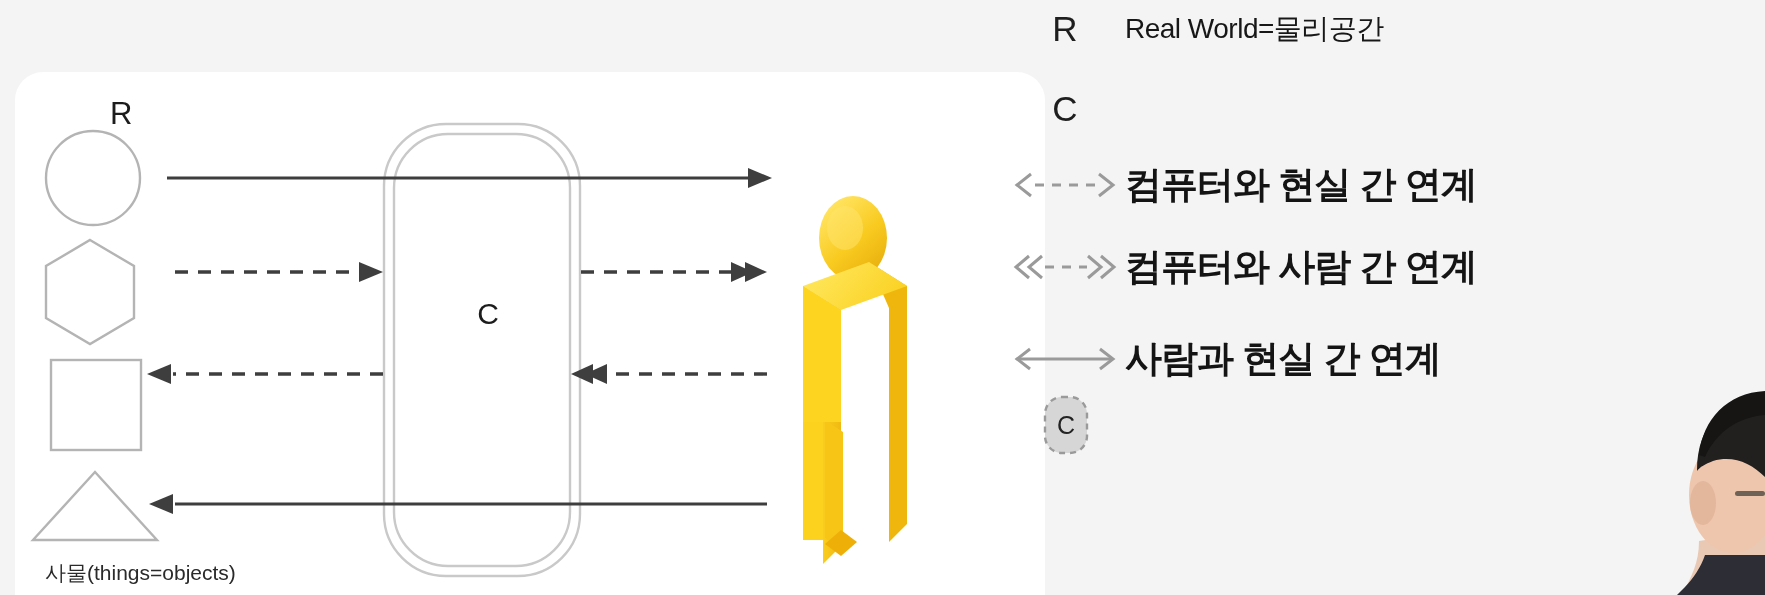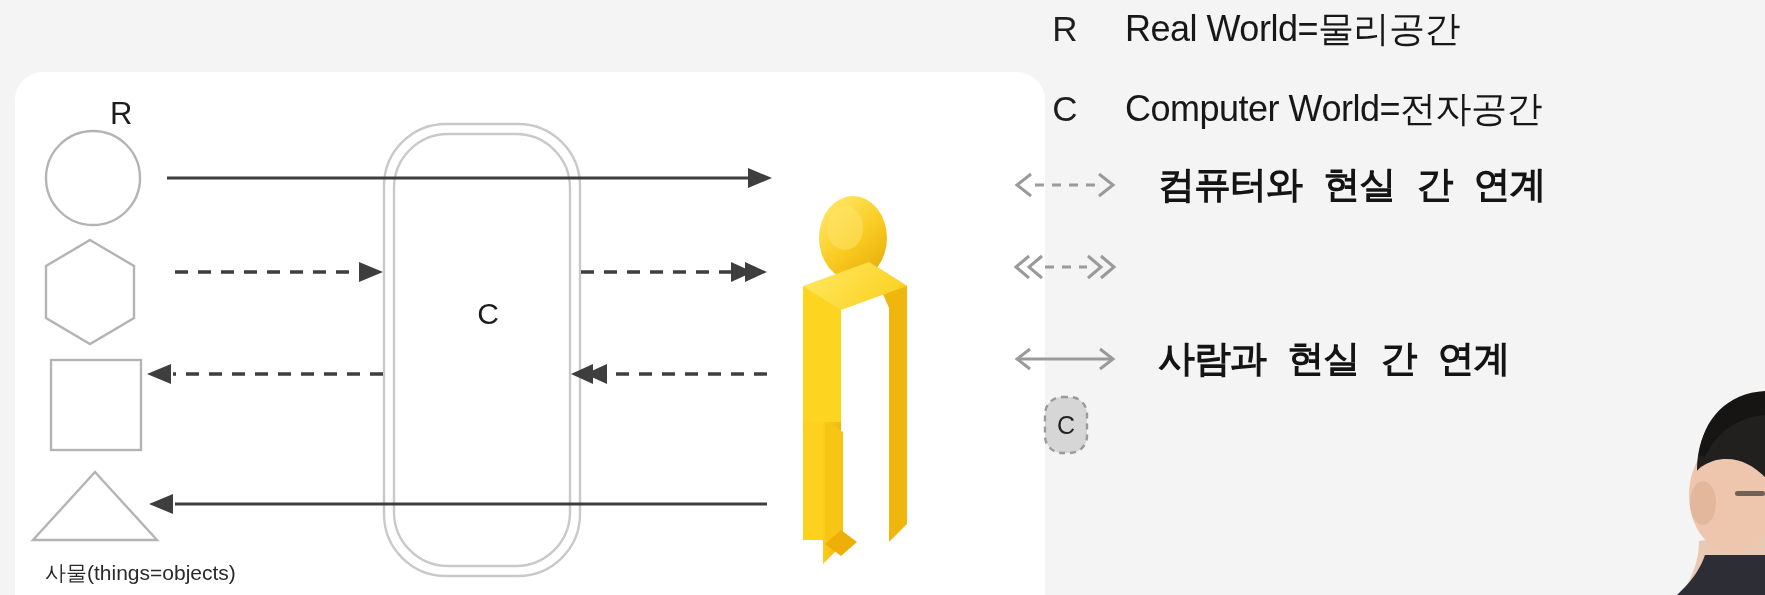--- a/index.html
+++ b/index.html
@@ -111,33 +111,32 @@
     flex: 0 0 120px;
   }
   .legend-key-letter {
     font-family: "Liberation Sans", sans-serif;
     font-size: 35px;
     color: #1e1e1e;
     font-weight: 400;
   }
   .legend-label {
     font-family: "Liberation Sans", "DejaVu Sans", sans-serif;
-    font-size: 36px;
+    font-size: 28px;
     color: #171717;
     white-space: nowrap;
     letter-spacing: -0.5px;
   }
   .legend-label-ko {
-    font-family: Liberation Mono, monospace;
+    font-family: Liberation Sans, sans-serif;
     font-size: 37px;
     color: #141414;
     white-space: nowrap;
     font-weight: 700;
     letter-spacing: -1px;
-    margin-left: 33px;
   }
   .legend-key-svg { display: block; }
 
   
   #presenter-photo {
     position: absolute;
     right: 0;
     bottom: 0;
     width: 118px;
     height: 250px;
@@ -248,21 +247,20 @@
       <div class="legend-key">
         <span class="legend-key-letter">R</span>
       </div>
       <div class="legend-label">Real World=물리공간</div>
     </div>
 
     <div class="legend-row" style="top:82px;">
       <div class="legend-key">
         <span class="legend-key-letter">C</span>
       </div>
-      <div class="legend-label">Computer World=전자공간</div>
     </div>
 
     <div class="legend-row" style="top:158px;">
       <div class="legend-key">
         <svg class="legend-key-svg" width="112" height="34" viewBox="0 0 112 34">
           <polyline points="22,6 8,17 22,28" fill="none" stroke="#9a9a9a" stroke-width="3"></polyline>
           <line x1="26" y1="17" x2="88" y2="17" stroke="#9a9a9a" stroke-width="3" stroke-dasharray="9 8"></line>
           <polyline points="90,6 104,17 90,28" fill="none" stroke="#9a9a9a" stroke-width="3"></polyline>
         </svg>
       </div>
@@ -272,20 +270,21 @@
     <div class="legend-row" style="top:240px;">
       <div class="legend-key">
         <svg class="legend-key-svg" width="112" height="34" viewBox="0 0 112 34">
           <polyline points="20,6 7,17 20,28" fill="none" stroke="#9a9a9a" stroke-width="3"></polyline>
           <polyline points="33,6 20,17 33,28" fill="none" stroke="#9a9a9a" stroke-width="3"></polyline>
           <line x1="36" y1="17" x2="78" y2="17" stroke="#9a9a9a" stroke-width="3" stroke-dasharray="9 8"></line>
           <polyline points="79,6 92,17 79,28" fill="none" stroke="#9a9a9a" stroke-width="3"></polyline>
           <polyline points="92,6 105,17 92,28" fill="none" stroke="#9a9a9a" stroke-width="3"></polyline>
         </svg>
       </div>
+      <div class="legend-label-ko">컴퓨터와 사람 간 연계</div>
     </div>
 
     <div class="legend-row" style="top:332px;">
       <div class="legend-key">
         <svg class="legend-key-svg" width="112" height="34" viewBox="0 0 112 34">
           <polyline points="21,7 8,17 21,27" fill="none" stroke="#9a9a9a" stroke-width="3"></polyline>
           <line x1="9" y1="17" x2="103" y2="17" stroke="#9a9a9a" stroke-width="3"></line>
           <polyline points="91,7 104,17 91,27" fill="none" stroke="#9a9a9a" stroke-width="3"></polyline>
         </svg>
       </div>

